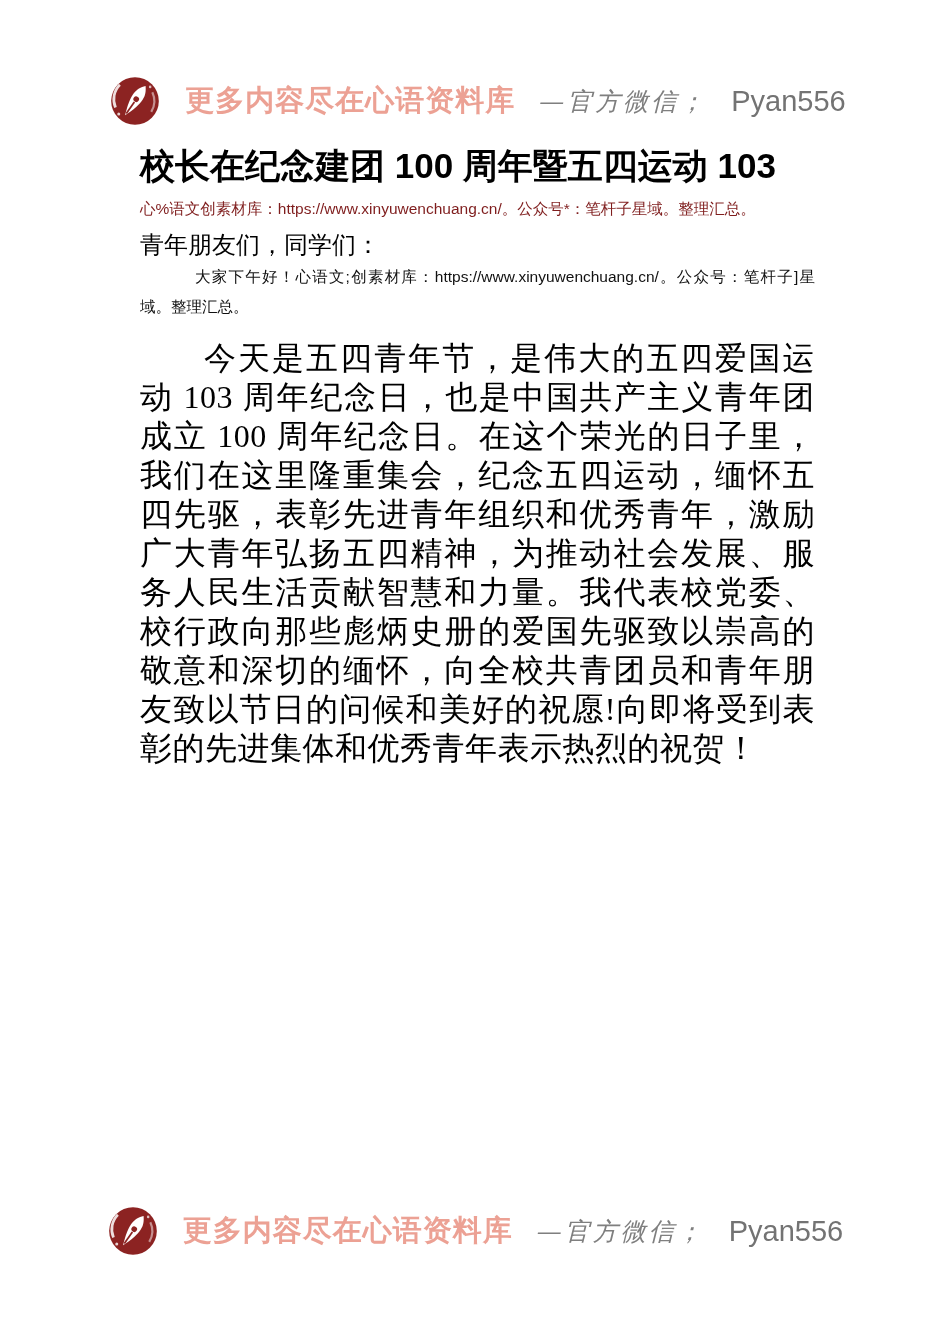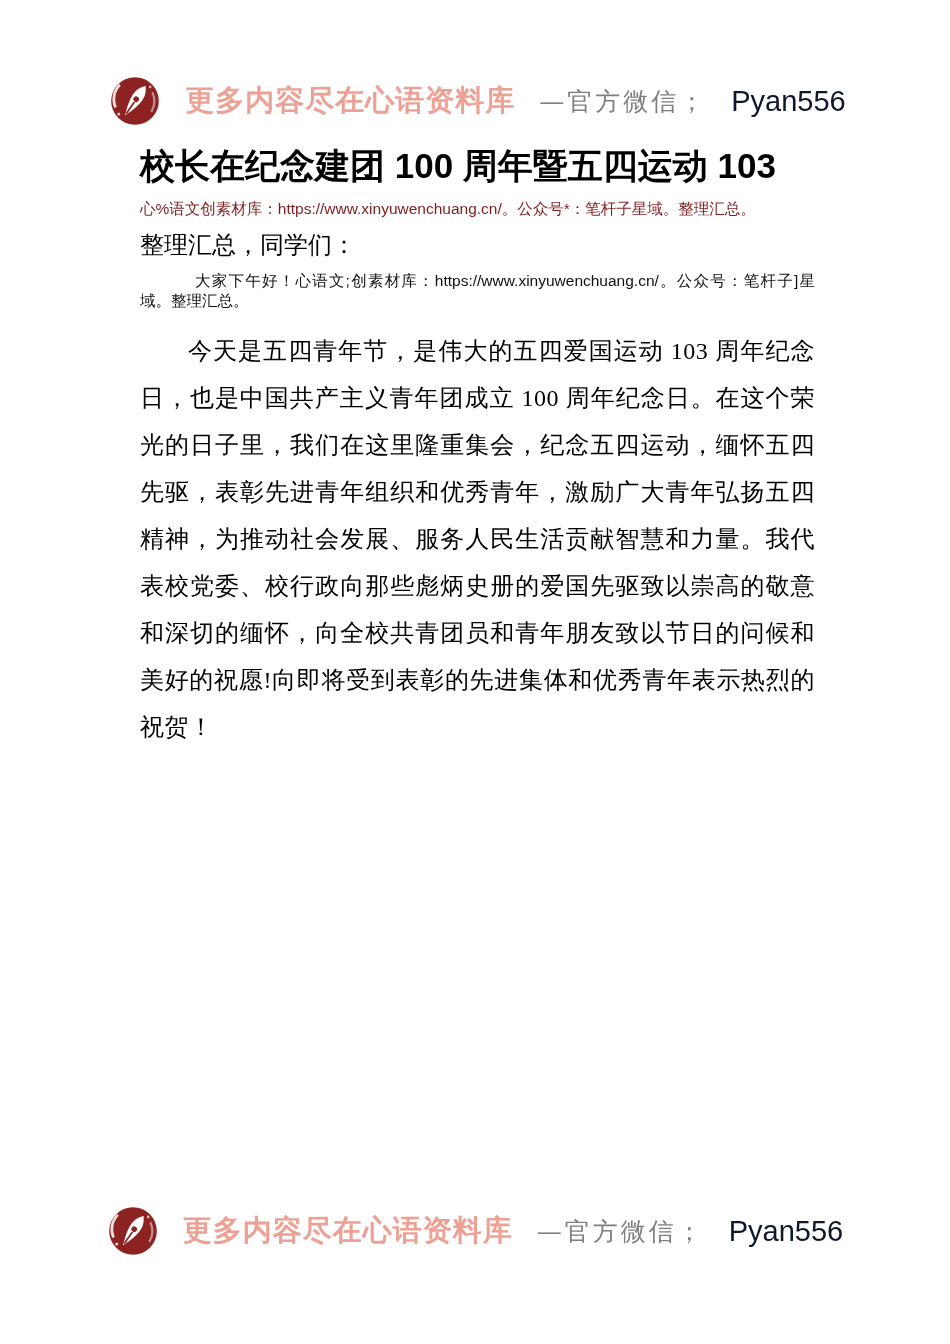--- a/index.html
+++ b/index.html
@@ -31,66 +31,66 @@
     font-size: 29px;
     font-weight: 700;
     color: #eca194;
     letter-spacing: 1px;
     white-space: nowrap;
   }
   .wm-label {
     font-family: "DejaVu Serif", serif;
     font-size: 25px;
     color: #7f7f7f;
+    font-style: italic;
     letter-spacing: 3px;
     white-space: nowrap;
   }
   .wm-wechat {
     font-family: "Liberation Sans", sans-serif;
     font-size: 29px;
-    color: #0f172a;
+    color: #737373;
     white-space: nowrap;
   }
   
   .doc-title {
     margin-top: 12px;
     font-family: "Liberation Sans", sans-serif;
     font-weight: 700;
     font-size: 35px;
     line-height: 47px;
     color: #000;
   }
   
   .source-note {
     margin-top: 9px;
     font-family: "Liberation Sans", sans-serif;
     font-size: 15.5px;
     line-height: 21px;
     color: #7f1d1d;
   }
   .greeting-note {
-    margin-top: 9px;
     font-family: "Liberation Sans", sans-serif;
     font-size: 15.5px;
-    line-height: 20px;
+    line-height: 30px;
     color: #111;
     text-indent: 55px;
     text-align: justify;
   }
   
   .salutation {
     margin-top: 9px;
     font-size: 24px;
     line-height: 34px;
     font-weight: 400;
   }
   .body-para {
     margin-top: 17px;
-    font-size: 24px;
-    line-height: 47px;
+    font-size: 32px;
+    line-height: 39px;
     text-align: justify;
     text-indent: 2em;
     letter-spacing: 0.5px;
   }
   .body-para + .body-para { margin-top: 22px; }
   
   .footer-wm {
     position: absolute;
     left: 0;
     top: 1202px;
@@ -121,21 +121,21 @@
     <span class="wm-label">—官方微信；</span>
     <span class="wm-wechat">Pyan556</span>
   </div>
 
   <h1 class="doc-title">
     <span>校长在纪念建团 100 周年暨五四运动 103</span><br>
   </h1>
 
   <div class="source-note">心%语文创素材库：https://www.xinyuwenchuang.cn/。公众号*：笔杆子星域。整理汇总。</div>
 
-  <div class="salutation">整理汇总，同学们：</div>
+  <div class="salutation">青年朋友们，同学们：</div>
 
   <div class="greeting-note">大家下午好！心语文;创素材库：https://www.xinyuwenchuang.cn/。公众号：笔杆子]星域。整理汇总。</div>
 
   <p class="body-para">今天是五四青年节，是伟大的五四爱国运动 103 周年纪念日，也是中国共产主义青年团成立 100 周年纪念日。在这个荣光的日子里，我们在这里隆重集会，纪念五四运动，缅怀五四先驱，表彰先进青年组织和优秀青年，激励广大青年弘扬五四精神，为推动社会发展、服务人民生活贡献智慧和力量。我代表校党委、校行政向那些彪炳史册的爱国先驱致以崇高的敬意和深切的缅怀，向全校共青团员和青年朋友致以节日的问候和美好的祝愿!向即将受到表彰的先进集体和优秀青年表示热烈的祝贺！</p>
 
 </div>
 
 <div class="footer-wm">
   <div class="watermark">
     <span class="logo">

